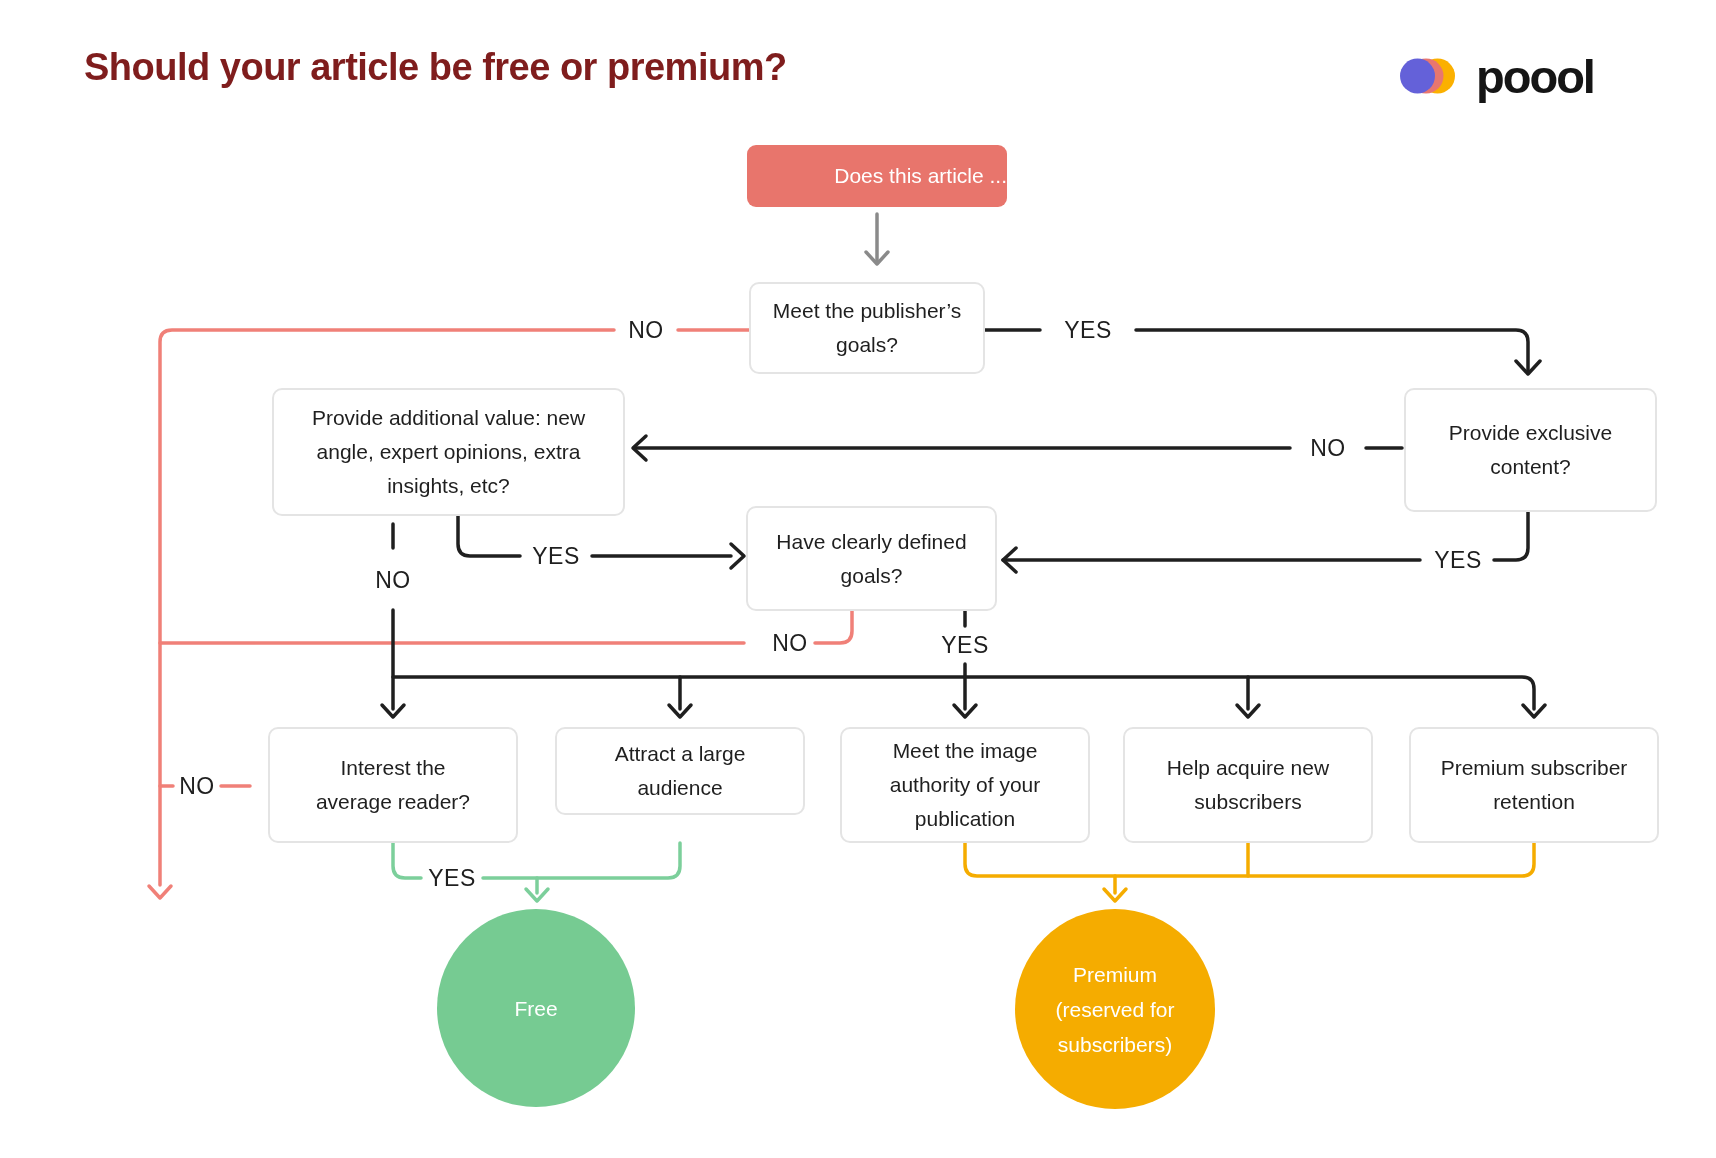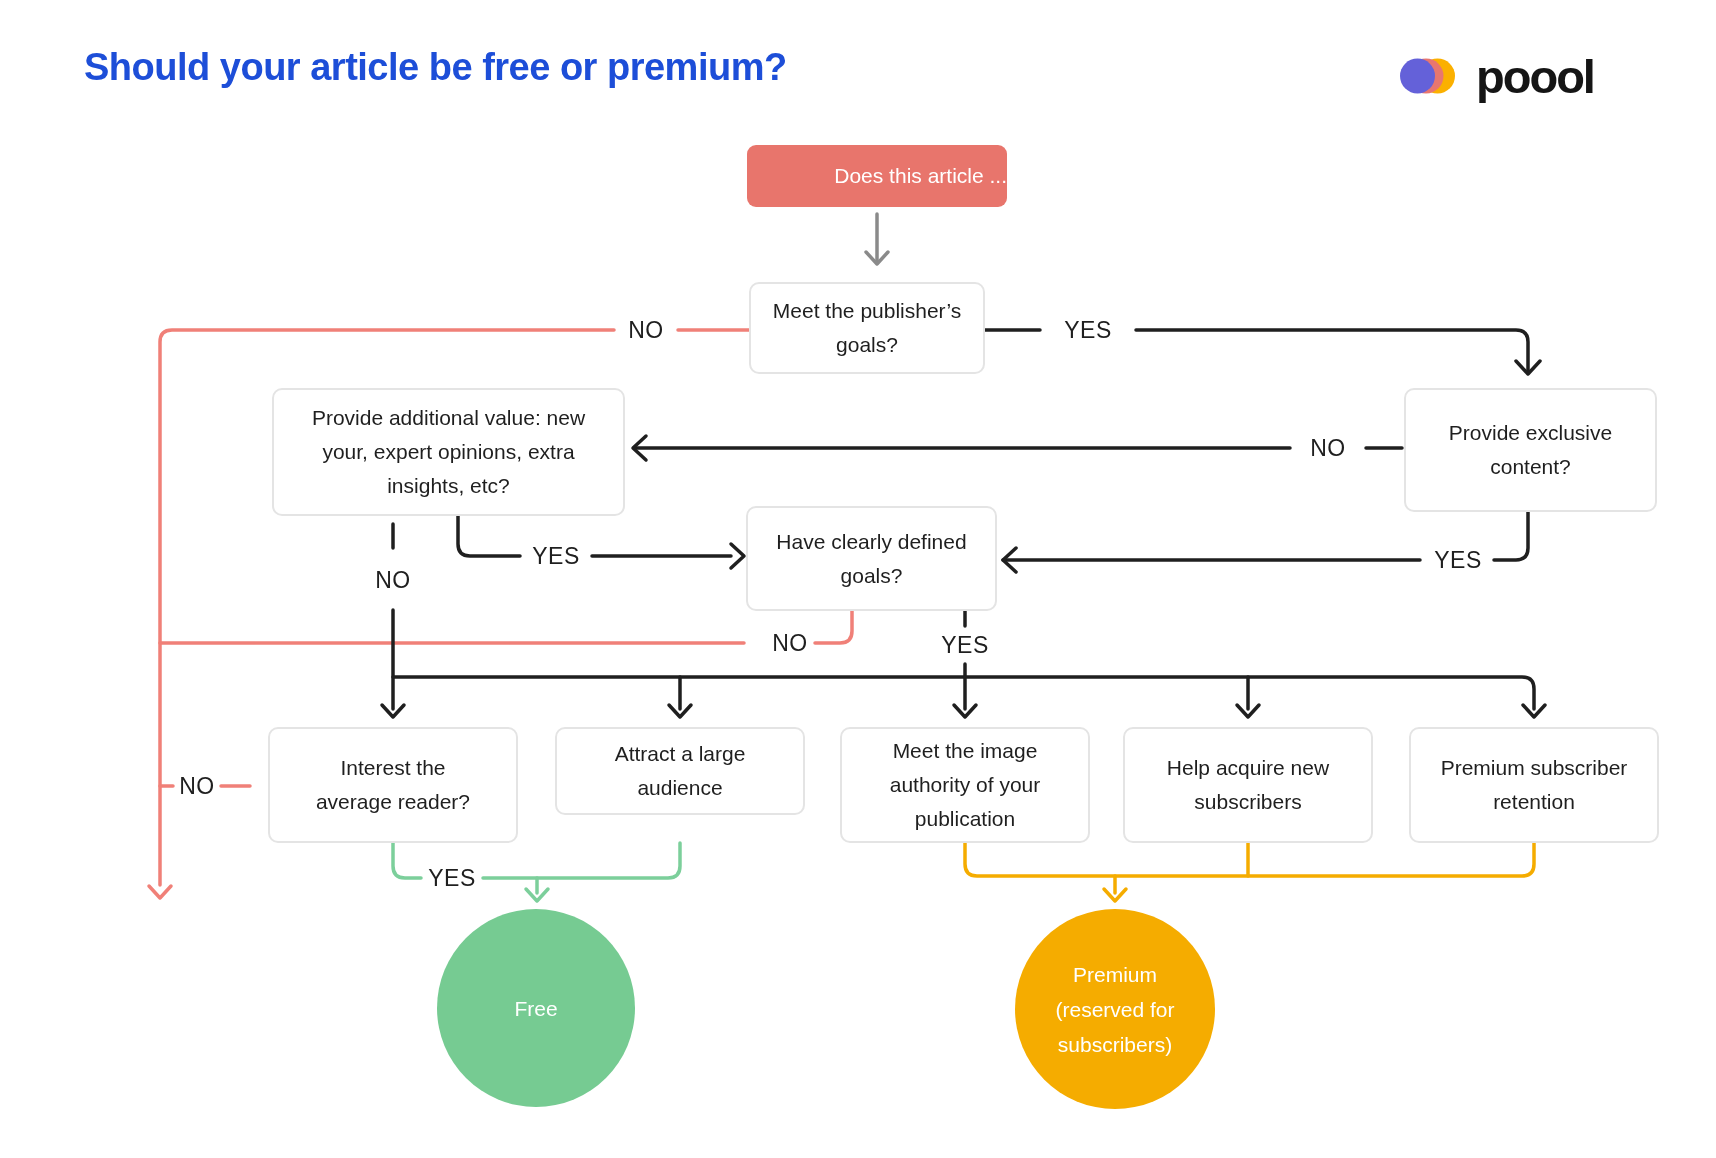--- a/index.html
+++ b/index.html
@@ -2,21 +2,21 @@
 <html><head>
 <meta charset="utf-8">
 <style>
   html,body{margin:0;padding:0;background:#fff;}
   .canvas{
     position:relative;width:1716px;height:1158px;background:#ffffff;
     font-family:"Liberation Sans", sans-serif;overflow:hidden;color:#1f1f1f;
   }
   .title{
     position:absolute;left:84px;top:46px;font-size:38px;font-weight:700;
-    letter-spacing:-0.5px;color:#1d4ed8;
+    letter-spacing:-0.5px;color:#7f1d1d;
   }
   .logo{position:absolute;left:1399px;top:52px;display:flex;align-items:flex-end;gap:19px;}
   .logo-text{font-size:47px;font-weight:800;letter-spacing:-2px;color:#151515;line-height:1;}
   .wires{position:absolute;left:0;top:0;}
   .node{
     position:absolute;display:flex;align-items:center;justify-content:center;
     background:#fff;border:2px solid #e4e4e4;border-radius:10px;
     text-align:center;font-size:21px;line-height:34px;color:#1f1f1f;
     box-sizing:border-box;
   }
@@ -114,21 +114,21 @@
 
   <div class="node" style="left:749px;top:282px;width:236px;height:92px">
     <span class="node-text" style="max-width:215px">Meet the publisher’s goals?</span>
   </div>
 
   <div class="node" style="left:1404px;top:388px;width:253px;height:124px">
     <span class="node-text" style="max-width:185px">Provide exclusive content?</span>
   </div>
 
   <div class="node" style="left:272px;top:388px;width:353px;height:128px">
-    <span class="node-text" style="max-width:310px">Provide additional value: new your, expert opinions, extra insights, etc?</span>
+    <span class="node-text" style="max-width:310px">Provide additional value: new angle, expert opinions, extra insights, etc?</span>
   </div>
 
   <div class="node" style="left:746px;top:506px;width:251px;height:105px">
     <span class="node-text" style="max-width:215px">Have clearly defined goals?</span>
   </div>
 
   <div class="node" style="left:268px;top:727px;width:250px;height:116px">
     <span class="node-text" style="max-width:160px">Interest the average reader?</span>
   </div>
   <div class="node" style="left:555px;top:727px;width:250px;height:88px">

